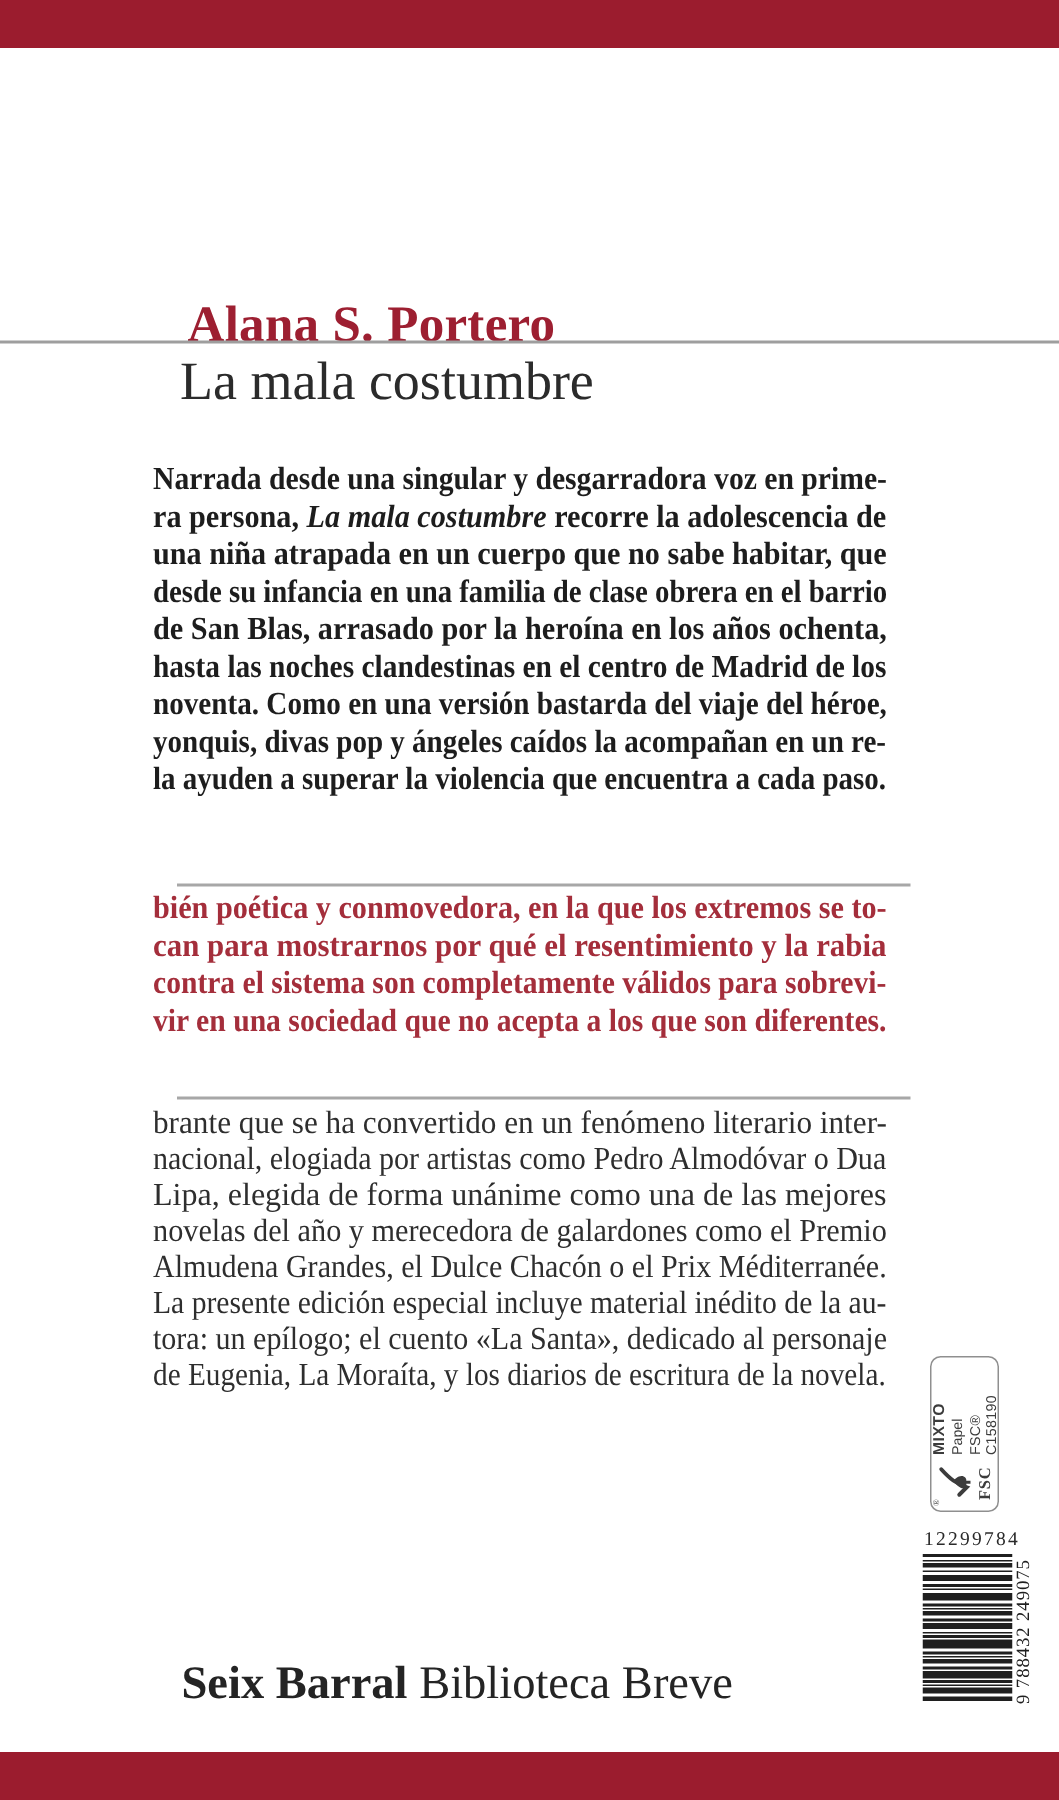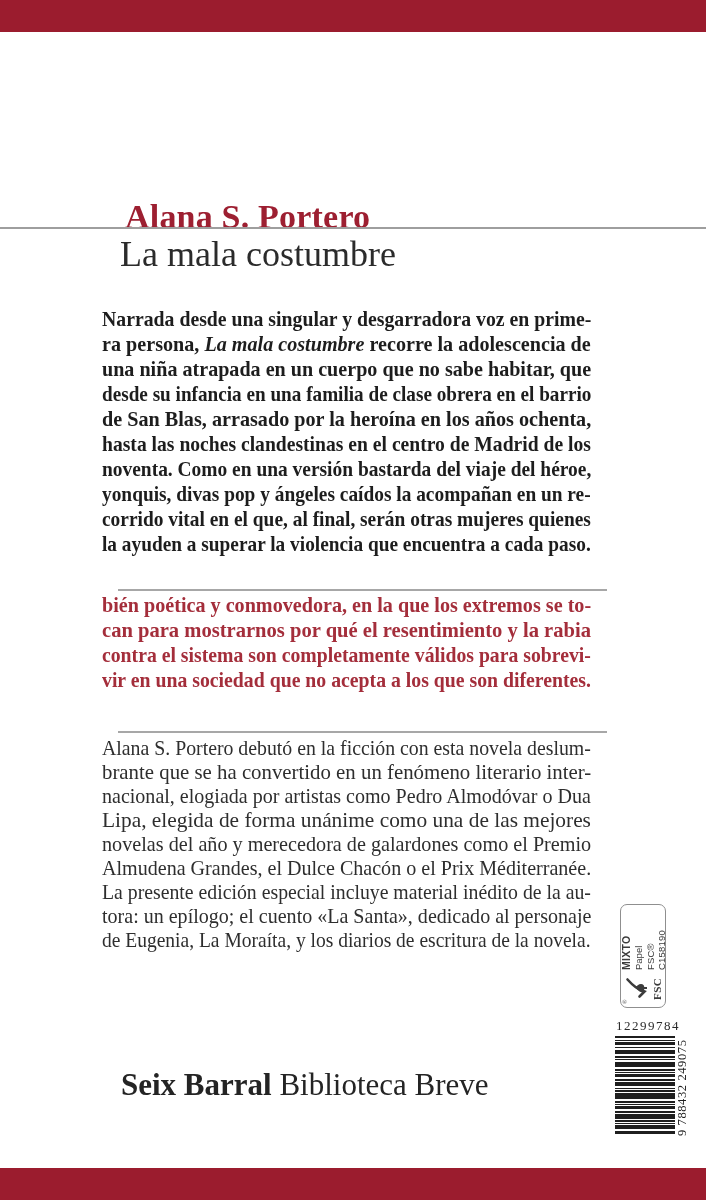--- a/index.html
+++ b/index.html
@@ -76,21 +76,21 @@
   .bars .bar{width:100%; background:#1f1f1f;}
   .isbn-rot{position:absolute; left:671px; top:1032px; width:22px; height:104px;}
   .isbn-rot .inner{
     position:absolute; left:-41px; top:41px; width:104px; height:22px;
     transform:rotate(-90deg);
     font-size:12.5px; color:#1f1f1f; letter-spacing:.6px; line-height:22px;
     white-space:nowrap;
   }
 
   .footer{
-    position:absolute; left:121px; top:1068px; margin:0;
+    position:absolute; left:121px; top:1105px; margin:0;
     font-size:31px; color:#242424; font-weight:normal; line-height:1.1;
   }
   .footer .pub{font-weight:bold;}
 </style>
 </head>
 <body>
 
 <div class="page">
 
   <div class="band top" style="background: rgb(155, 28, 46);"></div>
@@ -101,35 +101,33 @@
 
   <section class="para synopsis">
       <div class="line"><span class="lt" style="transform: scaleX(0.9192);"><span>Narrada desde una singular y desgarradora voz en prime-</span></span></div>
       <div class="line"><span class="lt" style="transform: scaleX(0.9368);"><span>ra persona, </span><i>La mala costumbre</i><span> recorre la adolescencia de</span></span></div>
       <div class="line"><span class="lt" style="transform: scaleX(0.935);"><span>una niña atrapada en un cuerpo que no sabe habitar, que</span></span></div>
       <div class="line"><span class="lt" style="transform: scaleX(0.8923);"><span>desde su infancia en una familia de clase obrera en el barrio</span></span></div>
       <div class="line"><span class="lt" style="transform: scaleX(0.9386);"><span>de San Blas, arrasado por la heroína en los años ochenta,</span></span></div>
       <div class="line"><span class="lt" style="transform: scaleX(0.9123);"><span>hasta las noches clandestinas en el centro de Madrid de los</span></span></div>
       <div class="line"><span class="lt" style="transform: scaleX(0.9039);"><span>noventa. Como en una versión bastarda del viaje del héroe,</span></span></div>
       <div class="line"><span class="lt" style="transform: scaleX(0.9006);"><span>yonquis, divas pop y ángeles caídos la acompañan en un re-</span></span></div>
-      <div class="line"><span class="lt" style="transform: scaleX(0.9022);"><span>corrido vital en el que, al final, serán otras mujeres quienes</span></span></div>
       <div class="line"><span class="lt" style="transform: scaleX(0.8989);"><span>la ayuden a superar la violencia que encuentra a cada paso.</span></span></div>
     </section>
 
   <div class="rule col r2"></div>
   <section class="para review" style="color: rgb(164, 46, 59);">
       <div class="line"><span class="lt" style="transform: scaleX(0.9368);"><span>bién poética y conmovedora, en la que los extremos se to-</span></span></div>
       <div class="line"><span class="lt" style="transform: scaleX(0.9569);"><span>can para mostrarnos por qué el resentimiento y la rabia</span></span></div>
       <div class="line"><span class="lt" style="transform: scaleX(0.9174);"><span>contra el sistema son completamente válidos para sobrevi-</span></span></div>
       <div class="line"><span class="lt" style="transform: scaleX(0.9192);"><span>vir en una sociedad que no acepta a los que son diferentes.</span></span></div>
     </section>
   <div class="rule col r3"></div>
 
   <section class="para about">
-      <div class="line"><span class="lt" style="transform: scaleX(0.9209);"><span>Alana S. Portero debutó en la ficción con esta novela deslum-</span></span></div>
       <div class="line"><span class="lt" style="transform: scaleX(0.9683);"><span>brante que se ha convertido en un fenómeno literario inter-</span></span></div>
       <div class="line"><span class="lt" style="transform: scaleX(0.9314);"><span>nacional, elogiada por artistas como Pedro Almodóvar o Dua</span></span></div>
       <div class="line"><span class="lt" style="transform: scaleX(0.9939);"><span>Lipa, elegida de forma unánime como una de las mejores</span></span></div>
       <div class="line"><span class="lt" style="transform: scaleX(0.9386);"><span>novelas del año y merecedora de galardones como el Premio</span></span></div>
       <div class="line"><span class="lt" style="transform: scaleX(0.9332);"><span>Almudena Grandes, el Dulce Chacón o el Prix Méditerranée.</span></span></div>
       <div class="line"><span class="lt" style="transform: scaleX(0.9192);"><span>La presente edición especial incluye material inédito de la au-</span></span></div>
       <div class="line"><span class="lt" style="transform: scaleX(0.9314);"><span>tora: un epílogo; el cuento «La Santa», dedicado al personaje</span></span></div>
       <div class="line"><span class="lt" style="transform: scaleX(0.9072);"><span>de Eugenia, La Moraíta, y los diarios de escritura de la novela.</span></span></div>
     </section>
 

